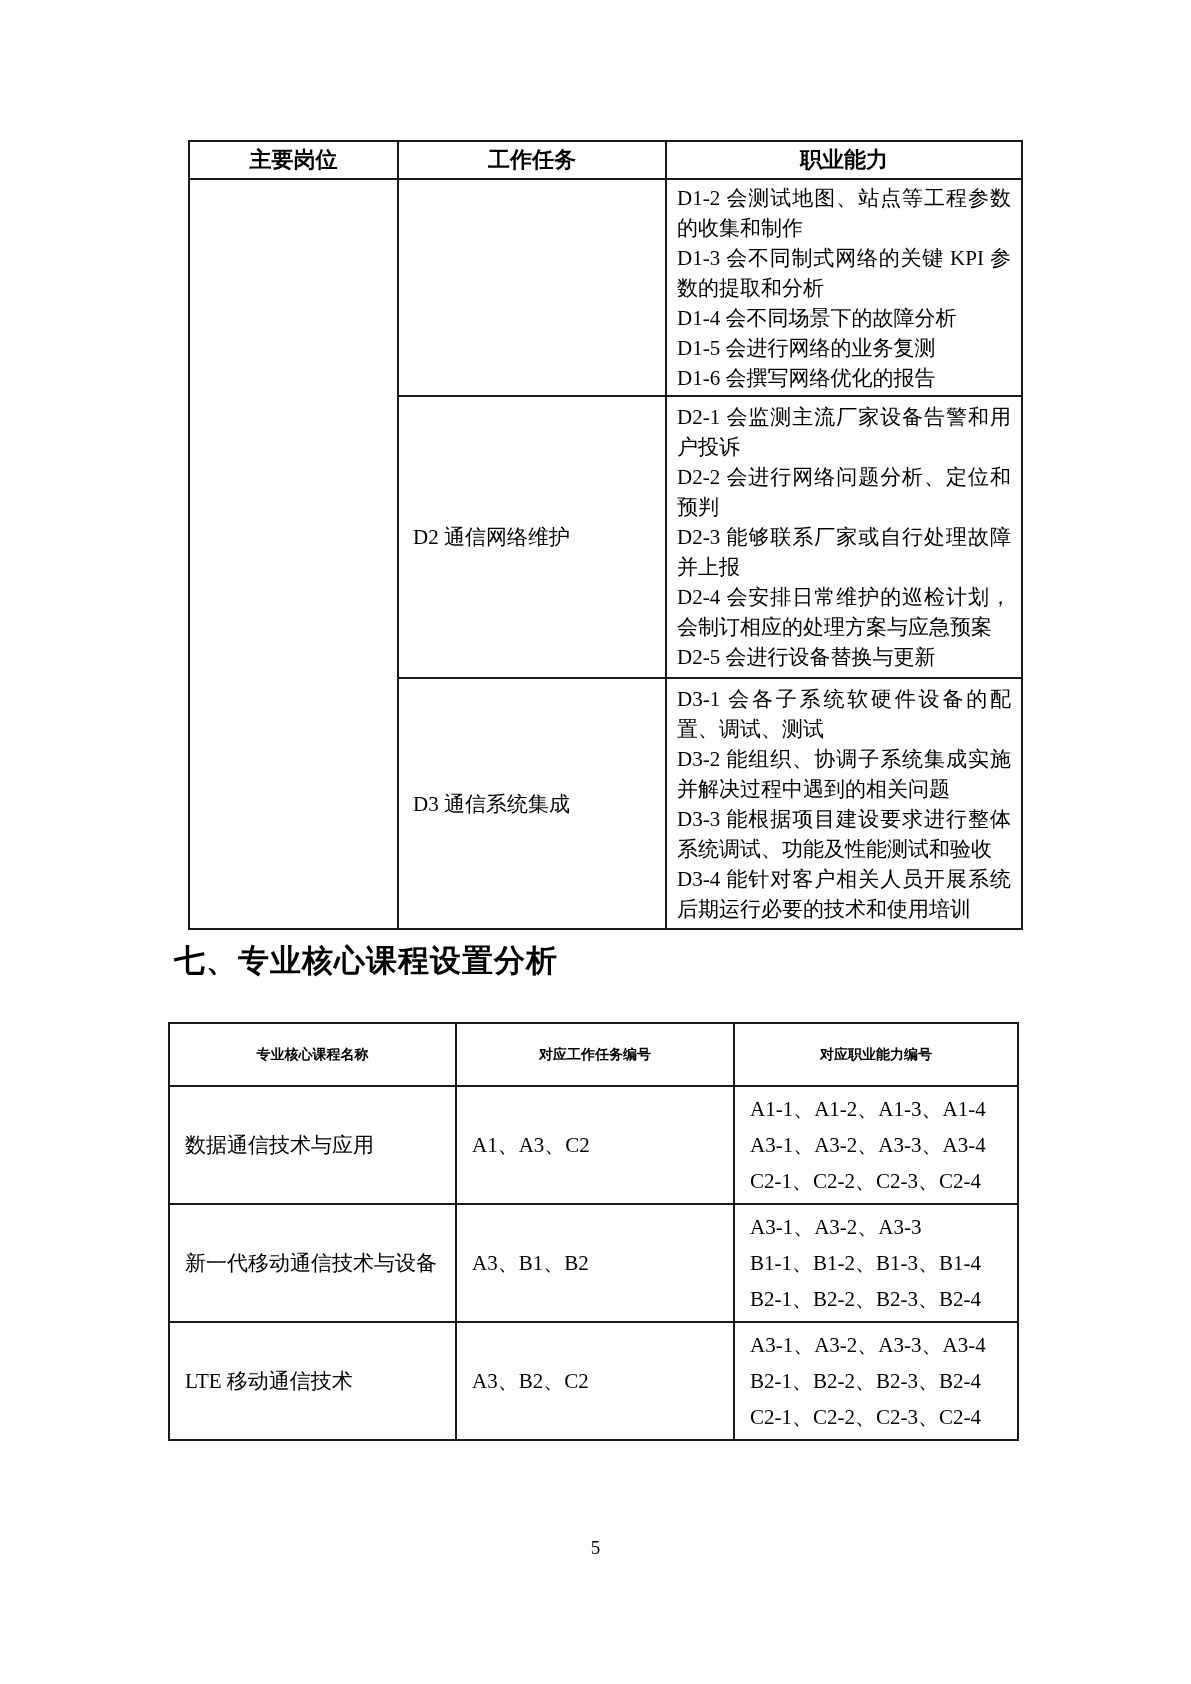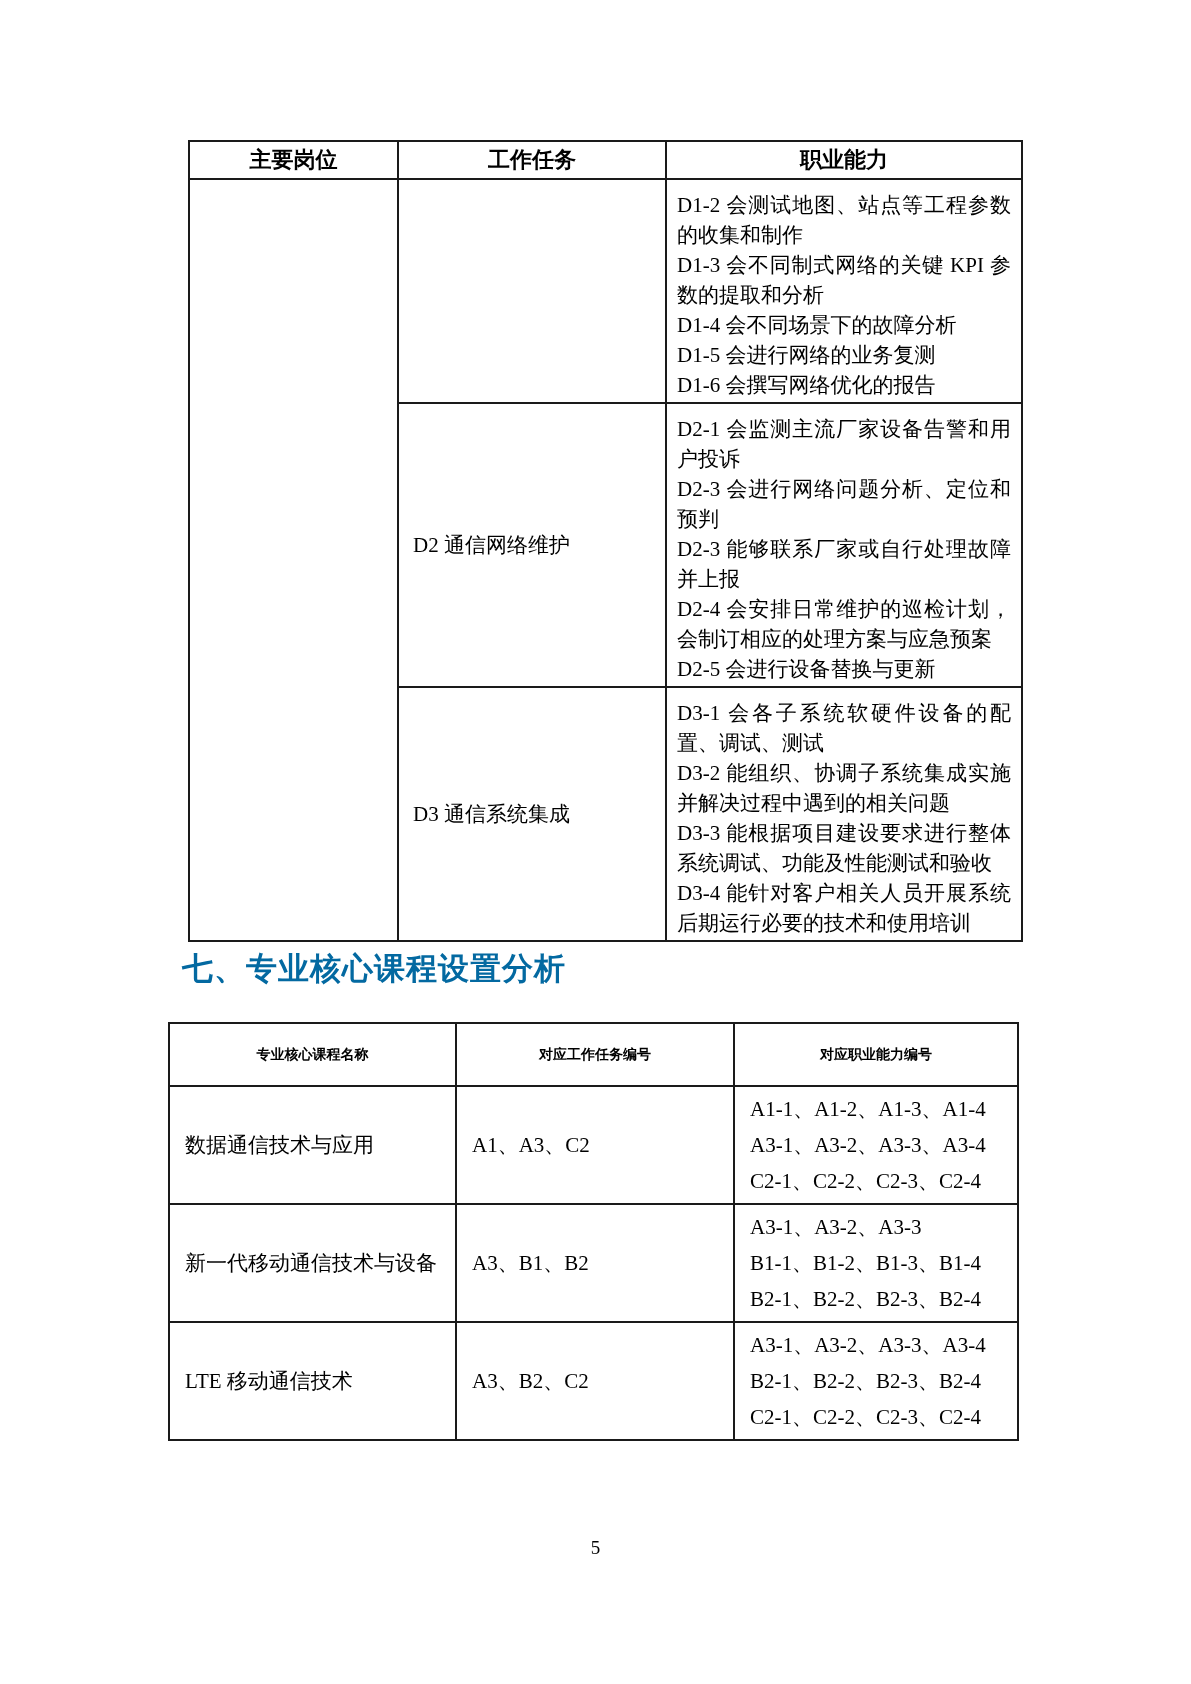--- a/index.html
+++ b/index.html
@@ -34,42 +34,42 @@
   }
   .t1 .pos-cell { vertical-align: top; }
   .t1 .task-cell {
     vertical-align: middle;
     font-size: 21px;
     padding-left: 14px;
     padding-right: 6px;
   }
   .t1 .ab-cell {
     vertical-align: middle;
-    padding: 10px 10px 2px 10px;
+    padding: 2px 10px 2px 10px;
   }
   .t1 .ab {
     font-size: 21px;
     line-height: 30px;
     text-align: justify;
     text-justify: inter-character;
   }
   .r-d1 { height: 217px; }
   .r-d2 { height: 282px; }
   .r-d3 { height: 251px; }
   
   .sec-heading {
     position: absolute;
     left: 170px;
     top: 936px;
     font-family: "Liberation Sans", "DejaVu Sans", sans-serif;
     font-weight: bold;
     font-size: 31px;
     letter-spacing: 1px;
-    color: #0369a1;
-    margin: 12px;
+    color: #000000;
+    margin: 4px;
   }
   
   .t2 { left: 168px; top: 1022px; width: 849px; }
   .t2 th {
     height: 61px;
     font-family: "Liberation Sans", "DejaVu Sans", sans-serif;
     font-weight: bold;
     font-size: 14px;
     text-align: center;
     vertical-align: middle;
@@ -119,21 +119,21 @@
           <div class="ab">D1-3 会不同制式网络的关键 KPI 参数的提取和分析</div>
           <div class="ab">D1-4 会不同场景下的故障分析</div>
           <div class="ab">D1-5 会进行网络的业务复测</div>
           <div class="ab">D1-6 会撰写网络优化的报告</div>
         </td>
       </tr>
       <tr class="r-d2">
         <td class="task-cell">D2 通信网络维护</td>
         <td class="ab-cell">
           <div class="ab">D2-1 会监测主流厂家设备告警和用户投诉</div>
-          <div class="ab">D2-3 会进行网络问题分析、定位和预判</div>
+          <div class="ab">D2-2 会进行网络问题分析、定位和预判</div>
           <div class="ab">D2-3 能够联系厂家或自行处理故障并上报</div>
           <div class="ab">D2-4 会安排日常维护的巡检计划，会制订相应的处理方案与应急预案</div>
           <div class="ab">D2-5 会进行设备替换与更新</div>
         </td>
       </tr>
       <tr class="r-d3">
         <td class="task-cell">D3 通信系统集成</td>
         <td class="ab-cell">
           <div class="ab">D3-1 会各子系统软硬件设备的配置、调试、测试</div>
           <div class="ab">D3-2 能组织、协调子系统集成实施并解决过程中遇到的相关问题</div>

